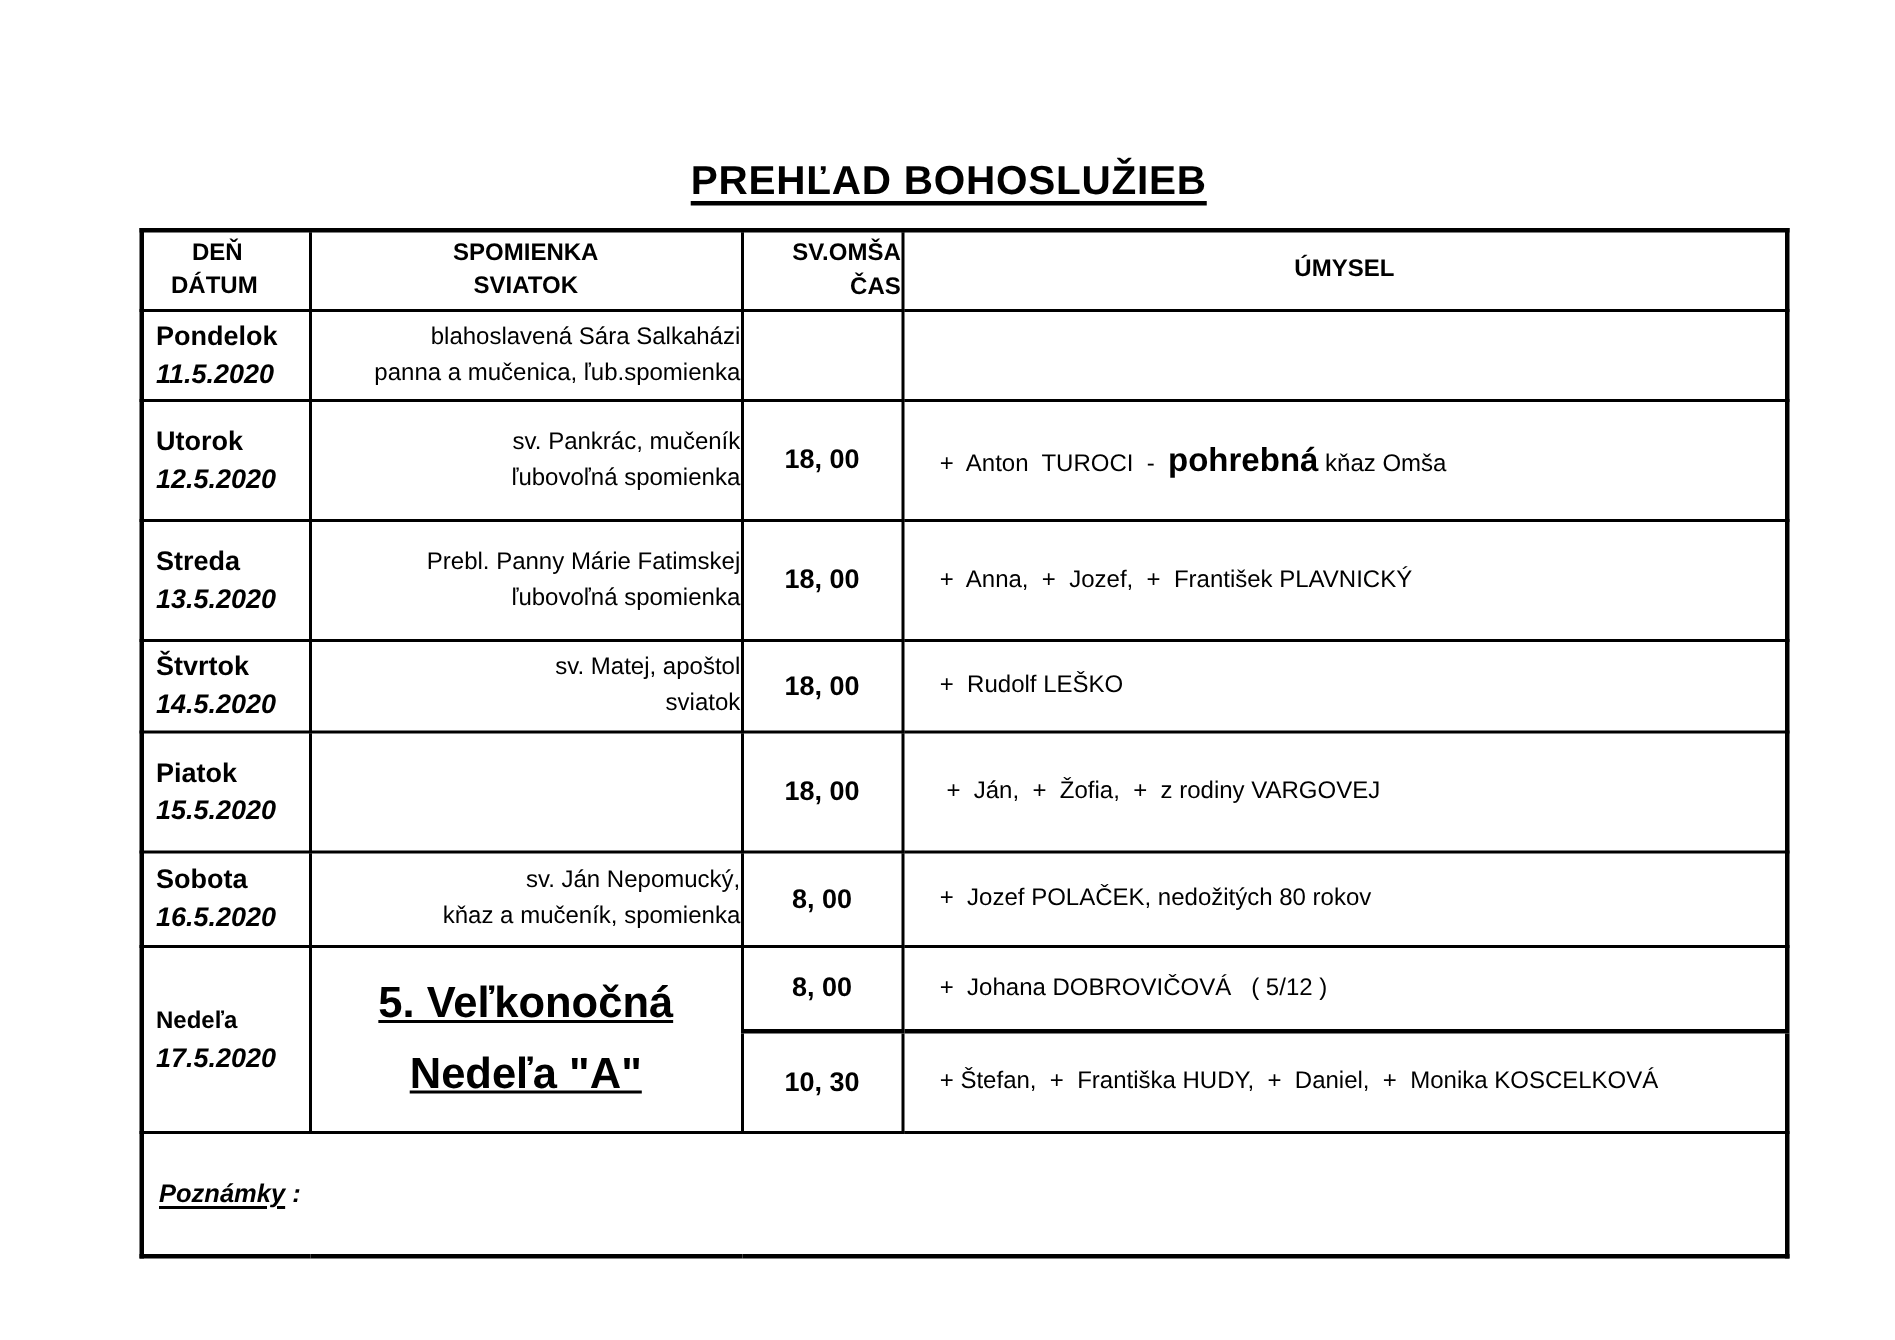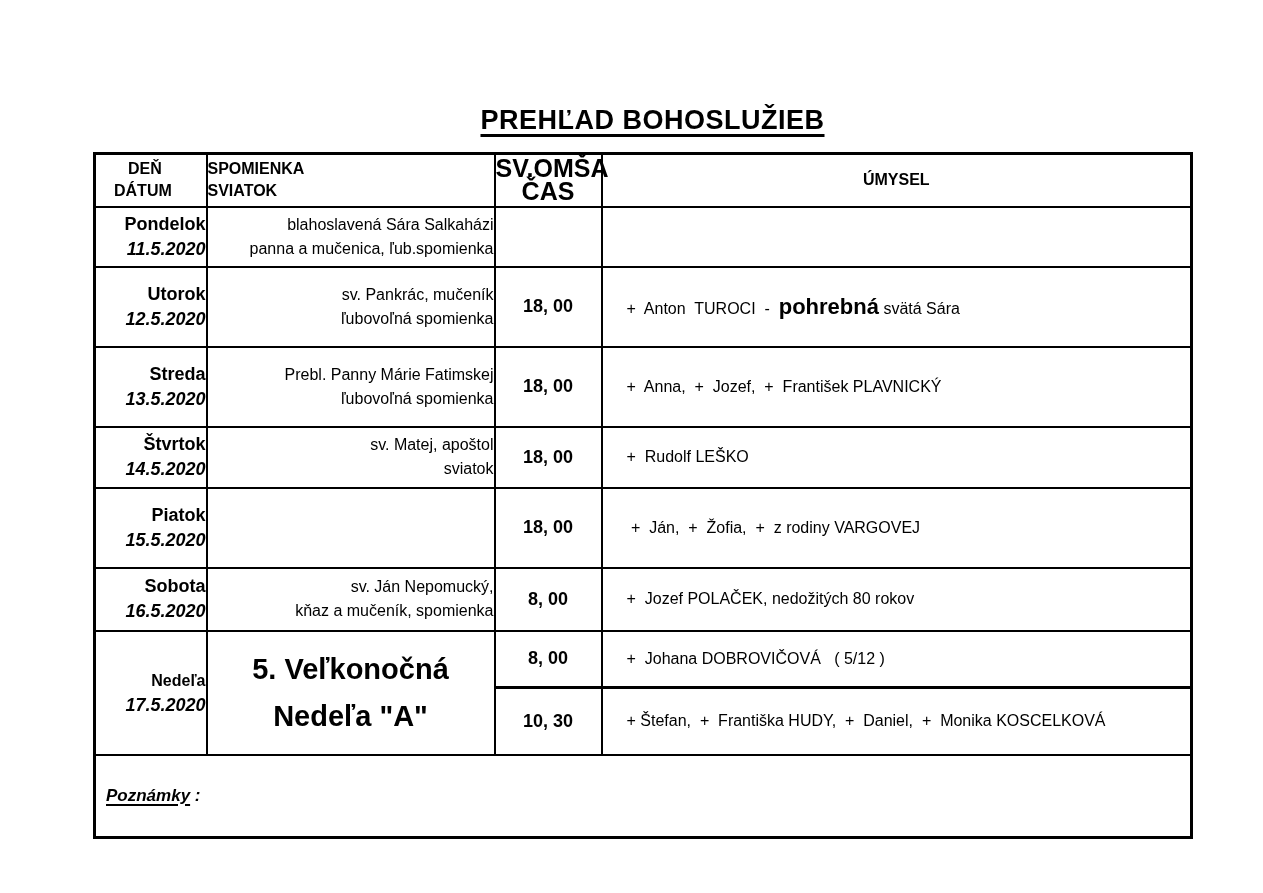--- a/index.html
+++ b/index.html
@@ -2,65 +2,65 @@
 <html><head>
 <meta charset="utf-8">
 <style>
   * { margin:0; padding:0; box-sizing:border-box; }
   html,body { background:#fff; }
   body {
     width:1263px; height:893px; position:relative;
     font-family:"Liberation Sans", sans-serif; color:#000;
   }
   .page-title {
-    position:absolute; left:104px; top:105px; width:1097px;
+    position:absolute; left:84px; top:105px; width:1097px;
     text-align:center; font-size:27px; font-weight:bold; letter-spacing:0.5px;
   }
   .page-title span {
     text-decoration:underline;
     text-decoration-thickness:3px;
     text-underline-offset:5px;
   }
   table.schedule {
     position:absolute; left:93px; top:152px; width:1097px;
     border-collapse:collapse; table-layout:fixed;
     border:3px solid #000;
   }
   td, th { border:2px solid #000; vertical-align:middle; padding:0; }
   th { font-weight:bold; }
 
   
   tr.hdr { height:53px; }
   th.h-day { text-align:left; font-size:16px; line-height:22px; }
   th.h-day .l1 { padding-left:4px;margin-left:28px; }
   th.h-day .l2 { padding-left:18px; }
-  th.h-mem { text-align:left; font-size:16px; line-height:22px; }
-  th.h-mass { text-align:center; font-size:25px; line-height:23px; }
+  th.h-mem { text-align:center; font-size:16px; line-height:22px; }
+  th.h-mass { text-align:right; font-size:16px; line-height:23px; }
   th.h-int { text-align:center; font-size:16px; }
 
   
   tr.r { height:80px; }
   tr.r0 { height:60px; }
   tr.r3 { height:61px; }
   tr.r5 { height:63px; }
-  td.day { text-align:right; padding-left:8px; }
+  td.day { text-align:left; padding-left:8px; }
   td.day .dname { font-weight:bold; font-size:18px; line-height:25px; }
   td.day .ddate { font-weight:bold; font-style:italic; font-size:18px; line-height:25px; }
   td.mem { text-align:right; font-size:16px; line-height:24px; }
   td.time { text-align:center; font-weight:bold; font-size:18px; white-space:pre; }
   td.int { text-align:left; padding-left:24px; font-size:16px; white-space:pre; overflow:hidden; }
   td.int .big { font-weight:bold; font-size:22px; }
 
   
   tr.sun1 { height:57px; }
   tr.sun2 { height:67px; }
   tr.sun2 td { border-top:3px solid #000; }
   td.sun-day .dname { font-size:16px; }
   td.feast {
-    text-align:center; font-weight:bold; font-size:29px; line-height:47px;
+    text-align:center; font-weight:bold; font-size:29px; line-height:47px;text-decoration:underline;
   }
 
   
   tr.foot { height:83px;padding-left:28px; }
   td.notes { text-align:left; padding-left:10px; font-size:17px; font-weight:bold; font-style:italic; }
   td.notes .u { text-decoration:underline; text-decoration-thickness:2px; text-underline-offset:3px; }
 </style>
 </head>
 <body>
 
@@ -109,21 +109,21 @@
   <tr class="r">
     <td class="day">
       <div class="dname">Utorok</div>
       <div class="ddate">12.5.2020</div>
     </td>
     <td class="mem">
       <div>sv. Pankrác, mučeník</div>
       <div>ľubovoľná spomienka</div>
     </td>
     <td class="time">18, 00</td>
-    <td class="int"><span>+  Anton  TUROCI  -  </span><span class="big">pohrebná</span><span> svätá Sára</span></td>
+    <td class="int"><span>+  Anton  TUROCI  -  </span><span class="big">pohrebná</span><span> kňaz Omša</span></td>
   </tr>
 
   <tr class="r">
     <td class="day">
       <div class="dname">Streda</div>
       <div class="ddate">13.5.2020</div>
     </td>
     <td class="mem">
       <div>Prebl. Panny Márie Fatimskej</div>
       <div>ľubovoľná spomienka</div>

